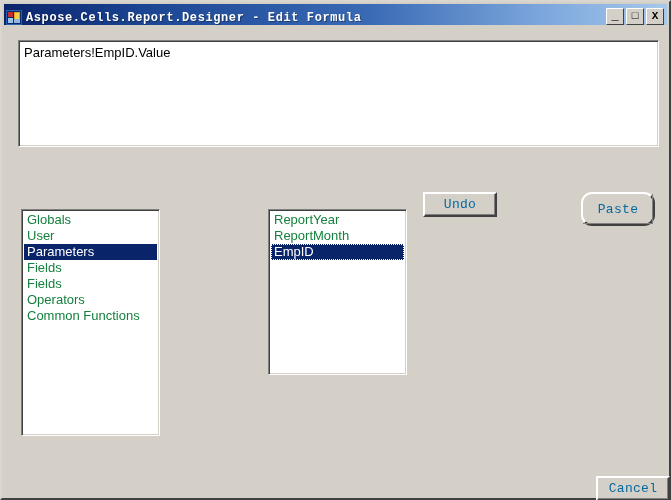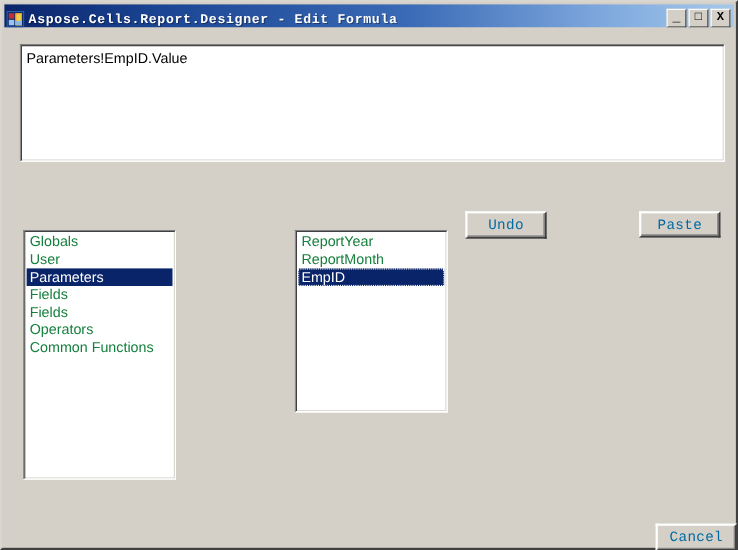--- a/index.html
+++ b/index.html
@@ -164,21 +164,21 @@
   .btn::after {
     content: "";
     position: absolute;
     left: 0; top: 0; right: 0; bottom: 0;
     border-right: 1px solid #808080;
     border-bottom: 1px solid #808080;
     pointer-events: none;
   }
 
   .btn-undo   { left: 419px; top: 167px; width: 74px; height: 25px; }
-  .btn-paste  { left: 577px; top: 167px; width: 74px; height: 24px; }
+  .btn-paste  { left: 577px; top: 167px; width: 74px; height: 34px; border-radius: 11px; }
   .btn-ok     { left: 419px; top: 451px; width: 74px; height: 25px; margin-top: 33px; }
   .btn-cancel { left: 592px; top: 451px; width: 74px; height: 25px; }
 
   
   .listbox {
     position: absolute;
     overflow: hidden;
   }
   .list-left  { left: 17px;  top: 184px; width: 139px; height: 227px; }
   .list-right { left: 264px; top: 184px; width: 139px; height: 166px; }

